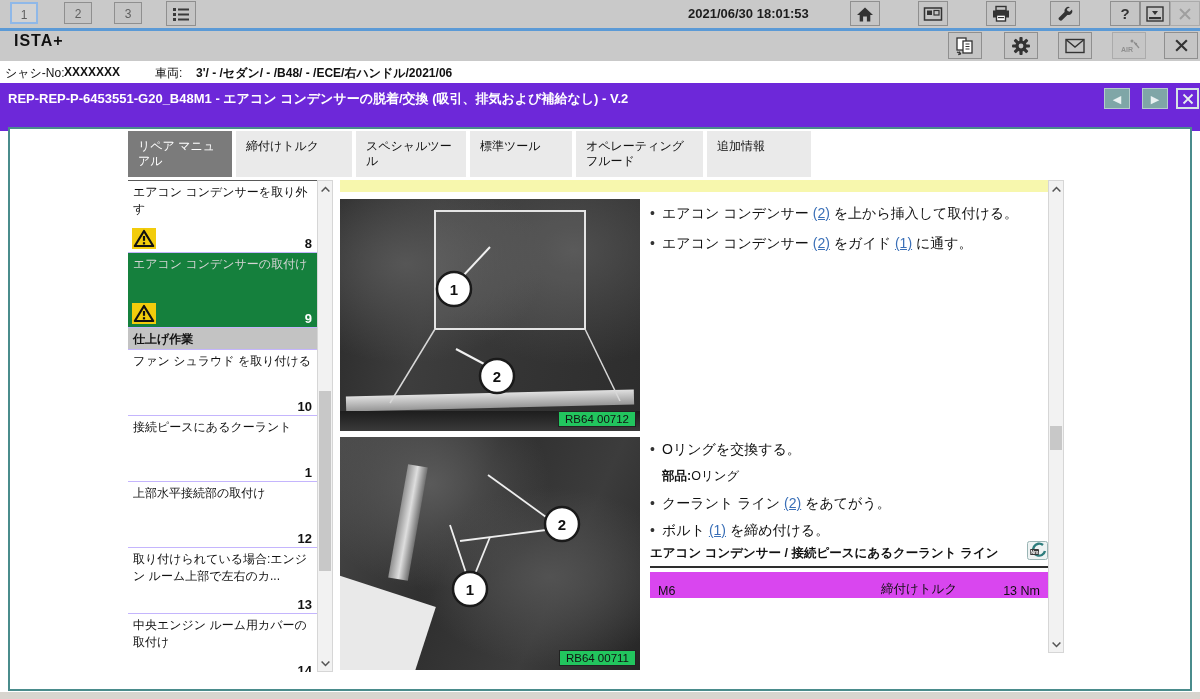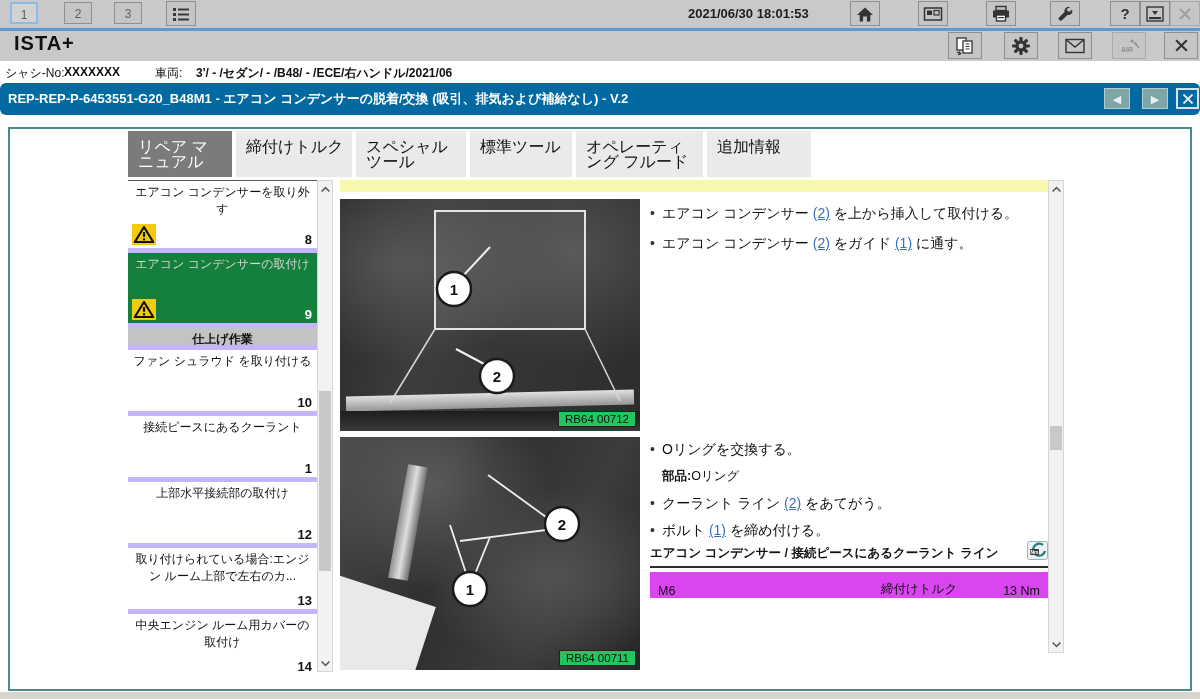--- a/index.html
+++ b/index.html
@@ -12,52 +12,52 @@
           color:#5f5f5f;font-size:12px;text-align:center;line-height:22px;box-sizing:border-box;}
   .ws-btn.active{border:2px solid #8fb8e8;background:#d2d2d2;}
   .icon-btn{position:absolute;top:1px;width:30px;height:25px;background:#c5c5c5;border:1px solid #8f8f8f;
             display:flex;align-items:center;justify-content:center;box-sizing:border-box;}
   .icon-btn.disabled{opacity:.5;}
   .datetime{position:absolute;left:688px;top:6px;font-size:13px;font-weight:bold;color:#1d1d1d;}
   .blue-line{position:absolute;left:0;top:28px;width:1200px;height:3px;background:#5b9ad6;}
 
   
   .ista-row{position:absolute;left:0;top:31px;width:1200px;height:30px;background:#c9c9c9;}
-  .ista-title{position:absolute;left:14px;top:1px;font-size:20px;font-weight:bold;letter-spacing:1px;}
+  .ista-title{position:absolute;left:14px;top:1px;font-size:16px;font-weight:bold;letter-spacing:1px;}
   .icon-btn2{position:absolute;top:1px;width:34px;height:27px;background:#c5c5c5;border:1px solid #8f8f8f;
              display:flex;align-items:center;justify-content:center;box-sizing:border-box;}
   .icon-btn2.disabled{opacity:.5;}
 
   
   .veh-row{position:absolute;left:0;top:61px;width:1200px;height:22px;background:#fff;font-size:12px;}
   .veh-row span{position:absolute;top:4px;}
   .bold{font-weight:bold;}
 
   
-  .doc-bar{position:absolute;left:0;top:83px;width:1200px;height:32px;background:#0369a1;border-radius:6px;}
+  .doc-bar{position:absolute;left:0;top:83px;width:1200px;height:48px;background:#6d28d9;}
   .doc-title{position:absolute;left:8px;top:0;line-height:32px;color:#fff;font-weight:bold;font-size:13px;}
   .nav-btn{position:absolute;top:5px;width:26px;height:21px;background:#7fa6a7;border:1px solid #b5cccc;
            color:#e9f1f1;font-size:11px;text-align:center;line-height:21px;box-sizing:border-box;}
   .doc-close{position:absolute;left:1176px;top:5px;width:23px;height:21px;border:2px solid #d5e3e3;
              box-sizing:border-box;display:flex;align-items:center;justify-content:center;}
 
   
   .panel{position:absolute;left:8px;top:127px;width:1184px;height:564px;background:#fff;
          border:2px solid #4a8c8c;box-sizing:border-box;}
   .bottom-strip{position:absolute;left:0;top:692px;width:1200px;height:7px;background:#d8d5cf;}
 
   
   .tabs{position:absolute;left:118px;top:2px;display:flex;gap:4px;}
-  .tab{height:46px;background:#eaeaea;font-size:16px;padding:8px 8px 0 10px;box-sizing:border-box;line-height:15px;}
+  .tab{height:46px;background:#eaeaea;font-size:12px;padding:8px 8px 0 10px;box-sizing:border-box;line-height:15px;}
   .tab.active{background:#7b7b7b;color:#fff;}
 
   
   .sidebar{position:absolute;left:118px;top:51px;width:189px;height:492px;border-top:1px solid #595959;
            box-sizing:border-box;overflow:hidden;}
-  .sb-item{position:relative;background:#fff;border-bottom:5px solid #c4b5fd;box-sizing:border-box;text-align:center;}
+  .sb-item{position:relative;background:#fff;border-bottom:1px solid #c4b5fd;box-sizing:border-box;}
   .sb-label{padding:3px 5px 0 5px;font-size:12px;line-height:17px;color:#111;}
   .sb-num{position:absolute;right:5px;bottom:1px;font-weight:bold;font-size:13px;color:#111;}
   .sb-item.selected{background:#15803d;}
   .sb-item.selected .sb-label{color:#d4d4d4;}
   .sb-item.selected .sb-num{color:#fff;}
   .sb-item.sect{background:#c3c3c3;}
   .sb-item.sect .sb-label{font-weight:bold;}
   .warn-ic{position:absolute;left:4px;bottom:3px;}
 
   

